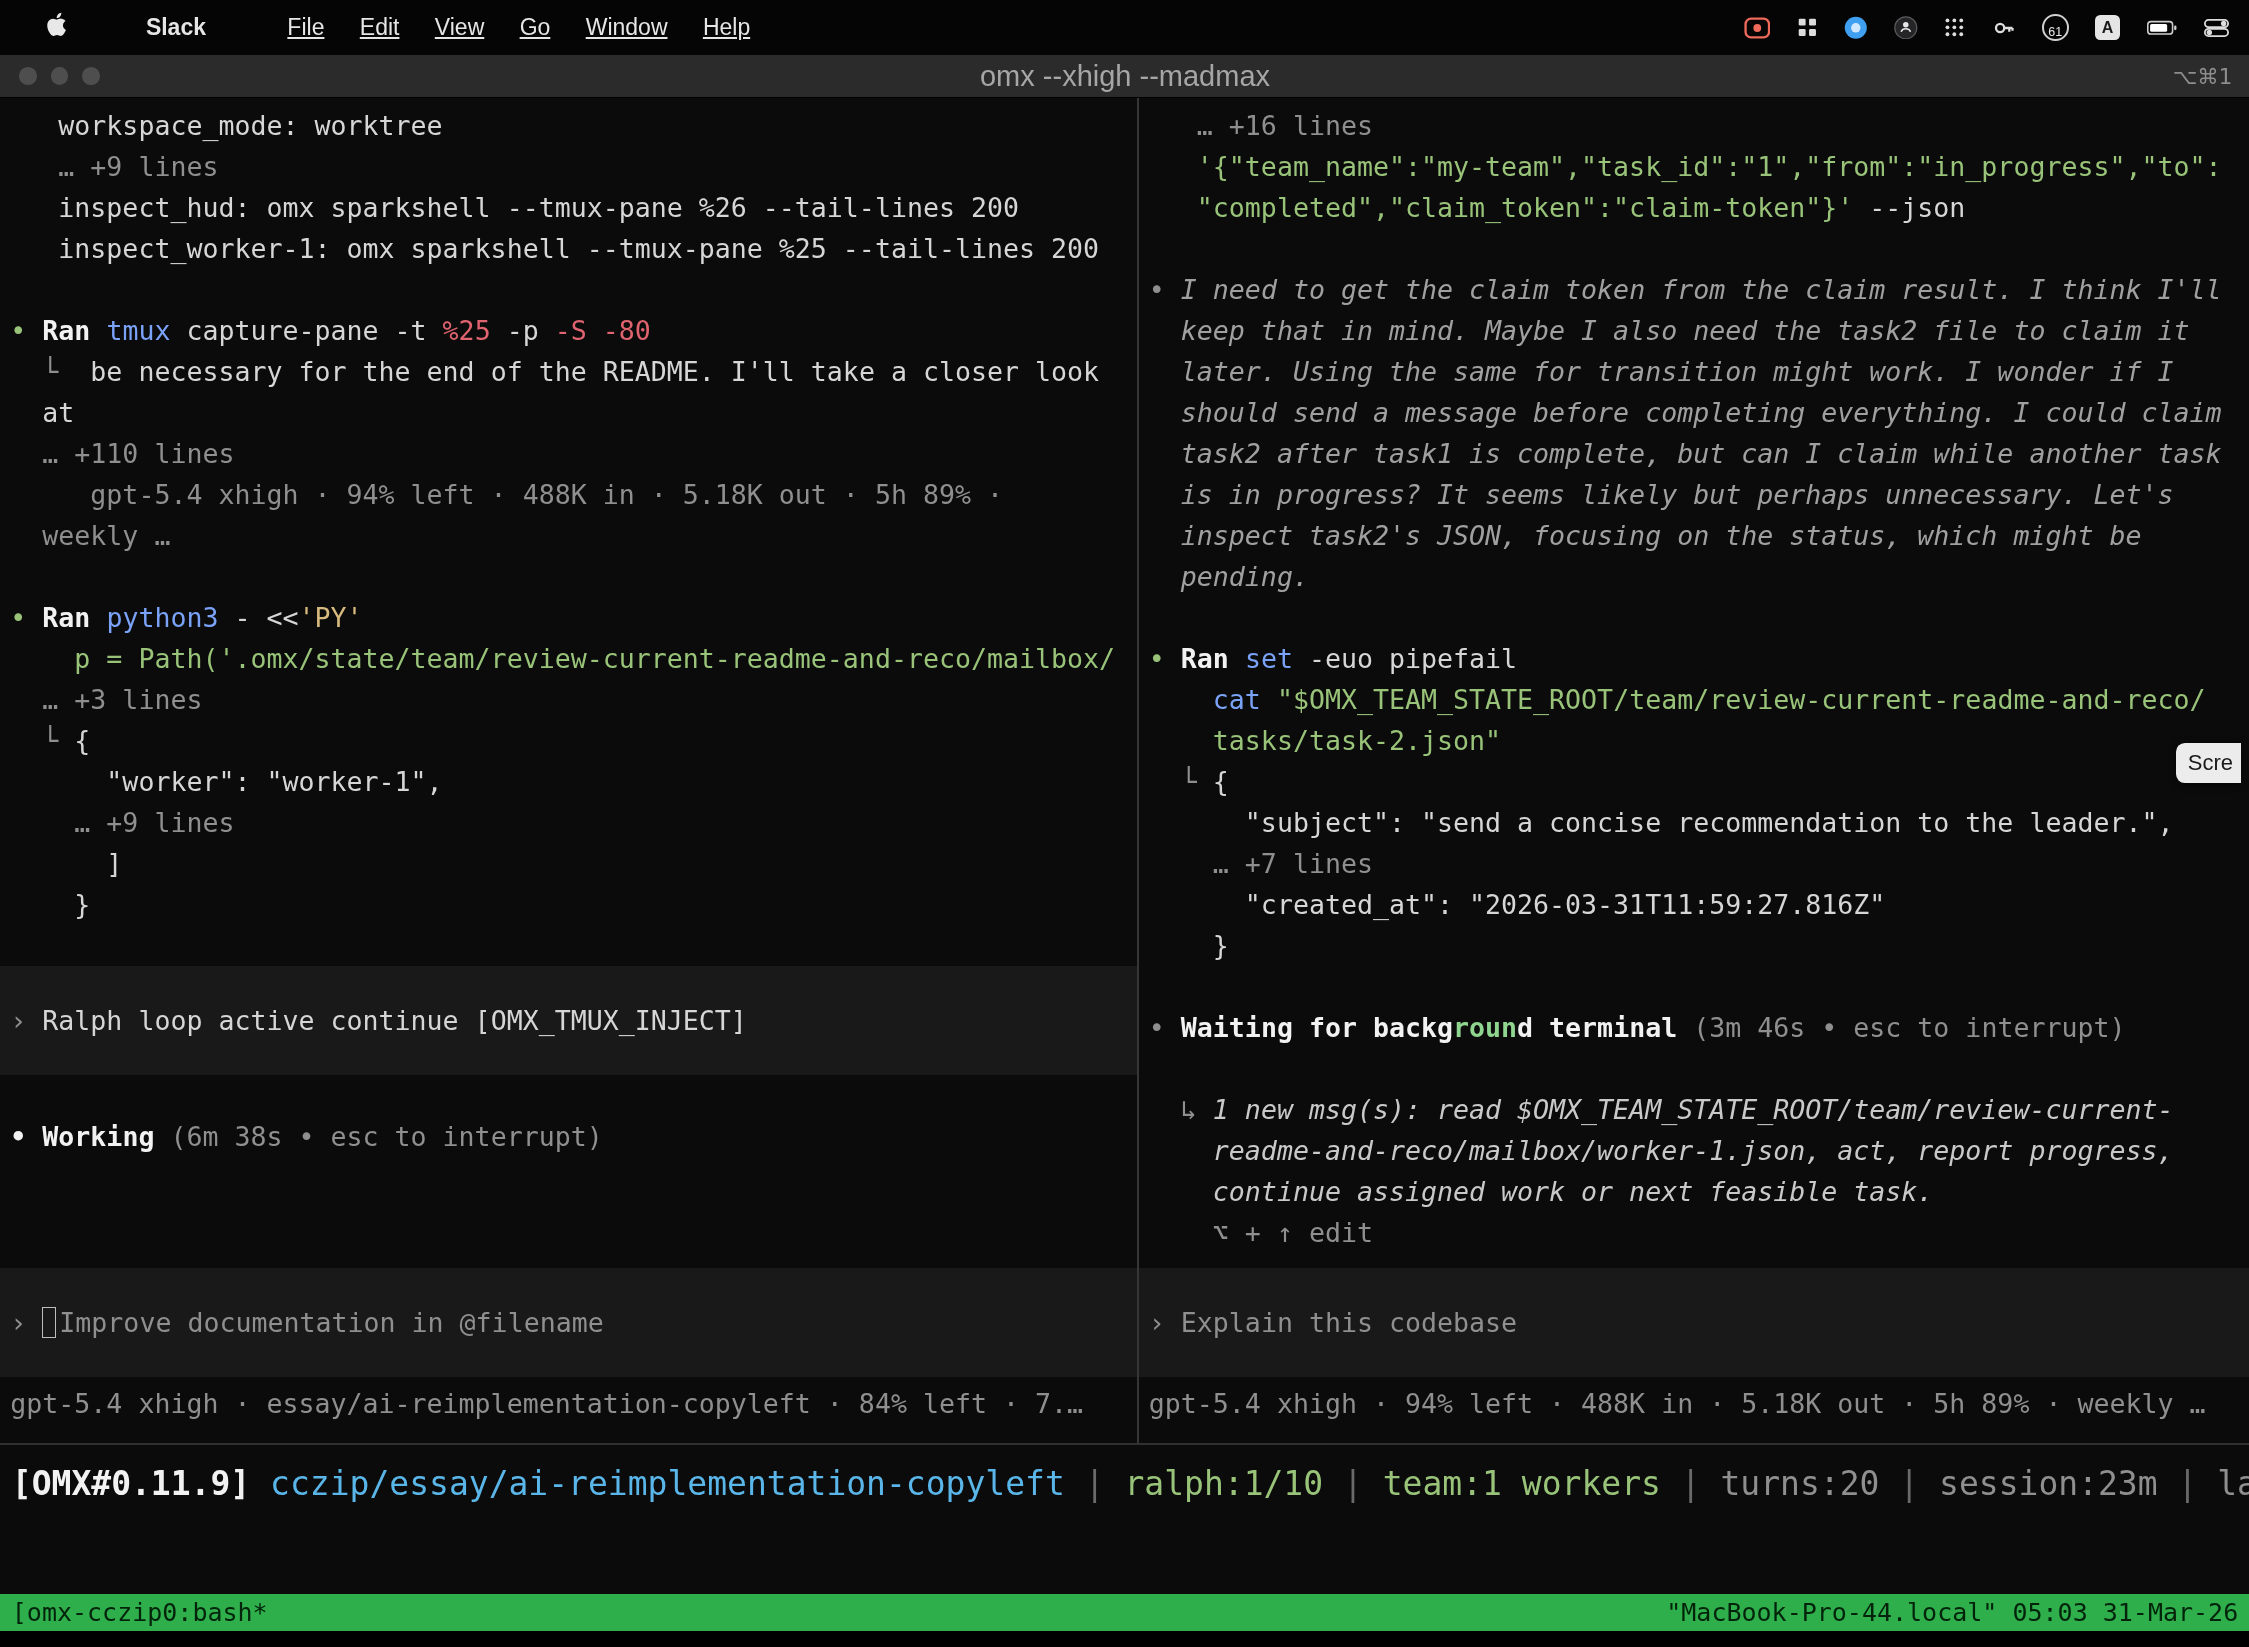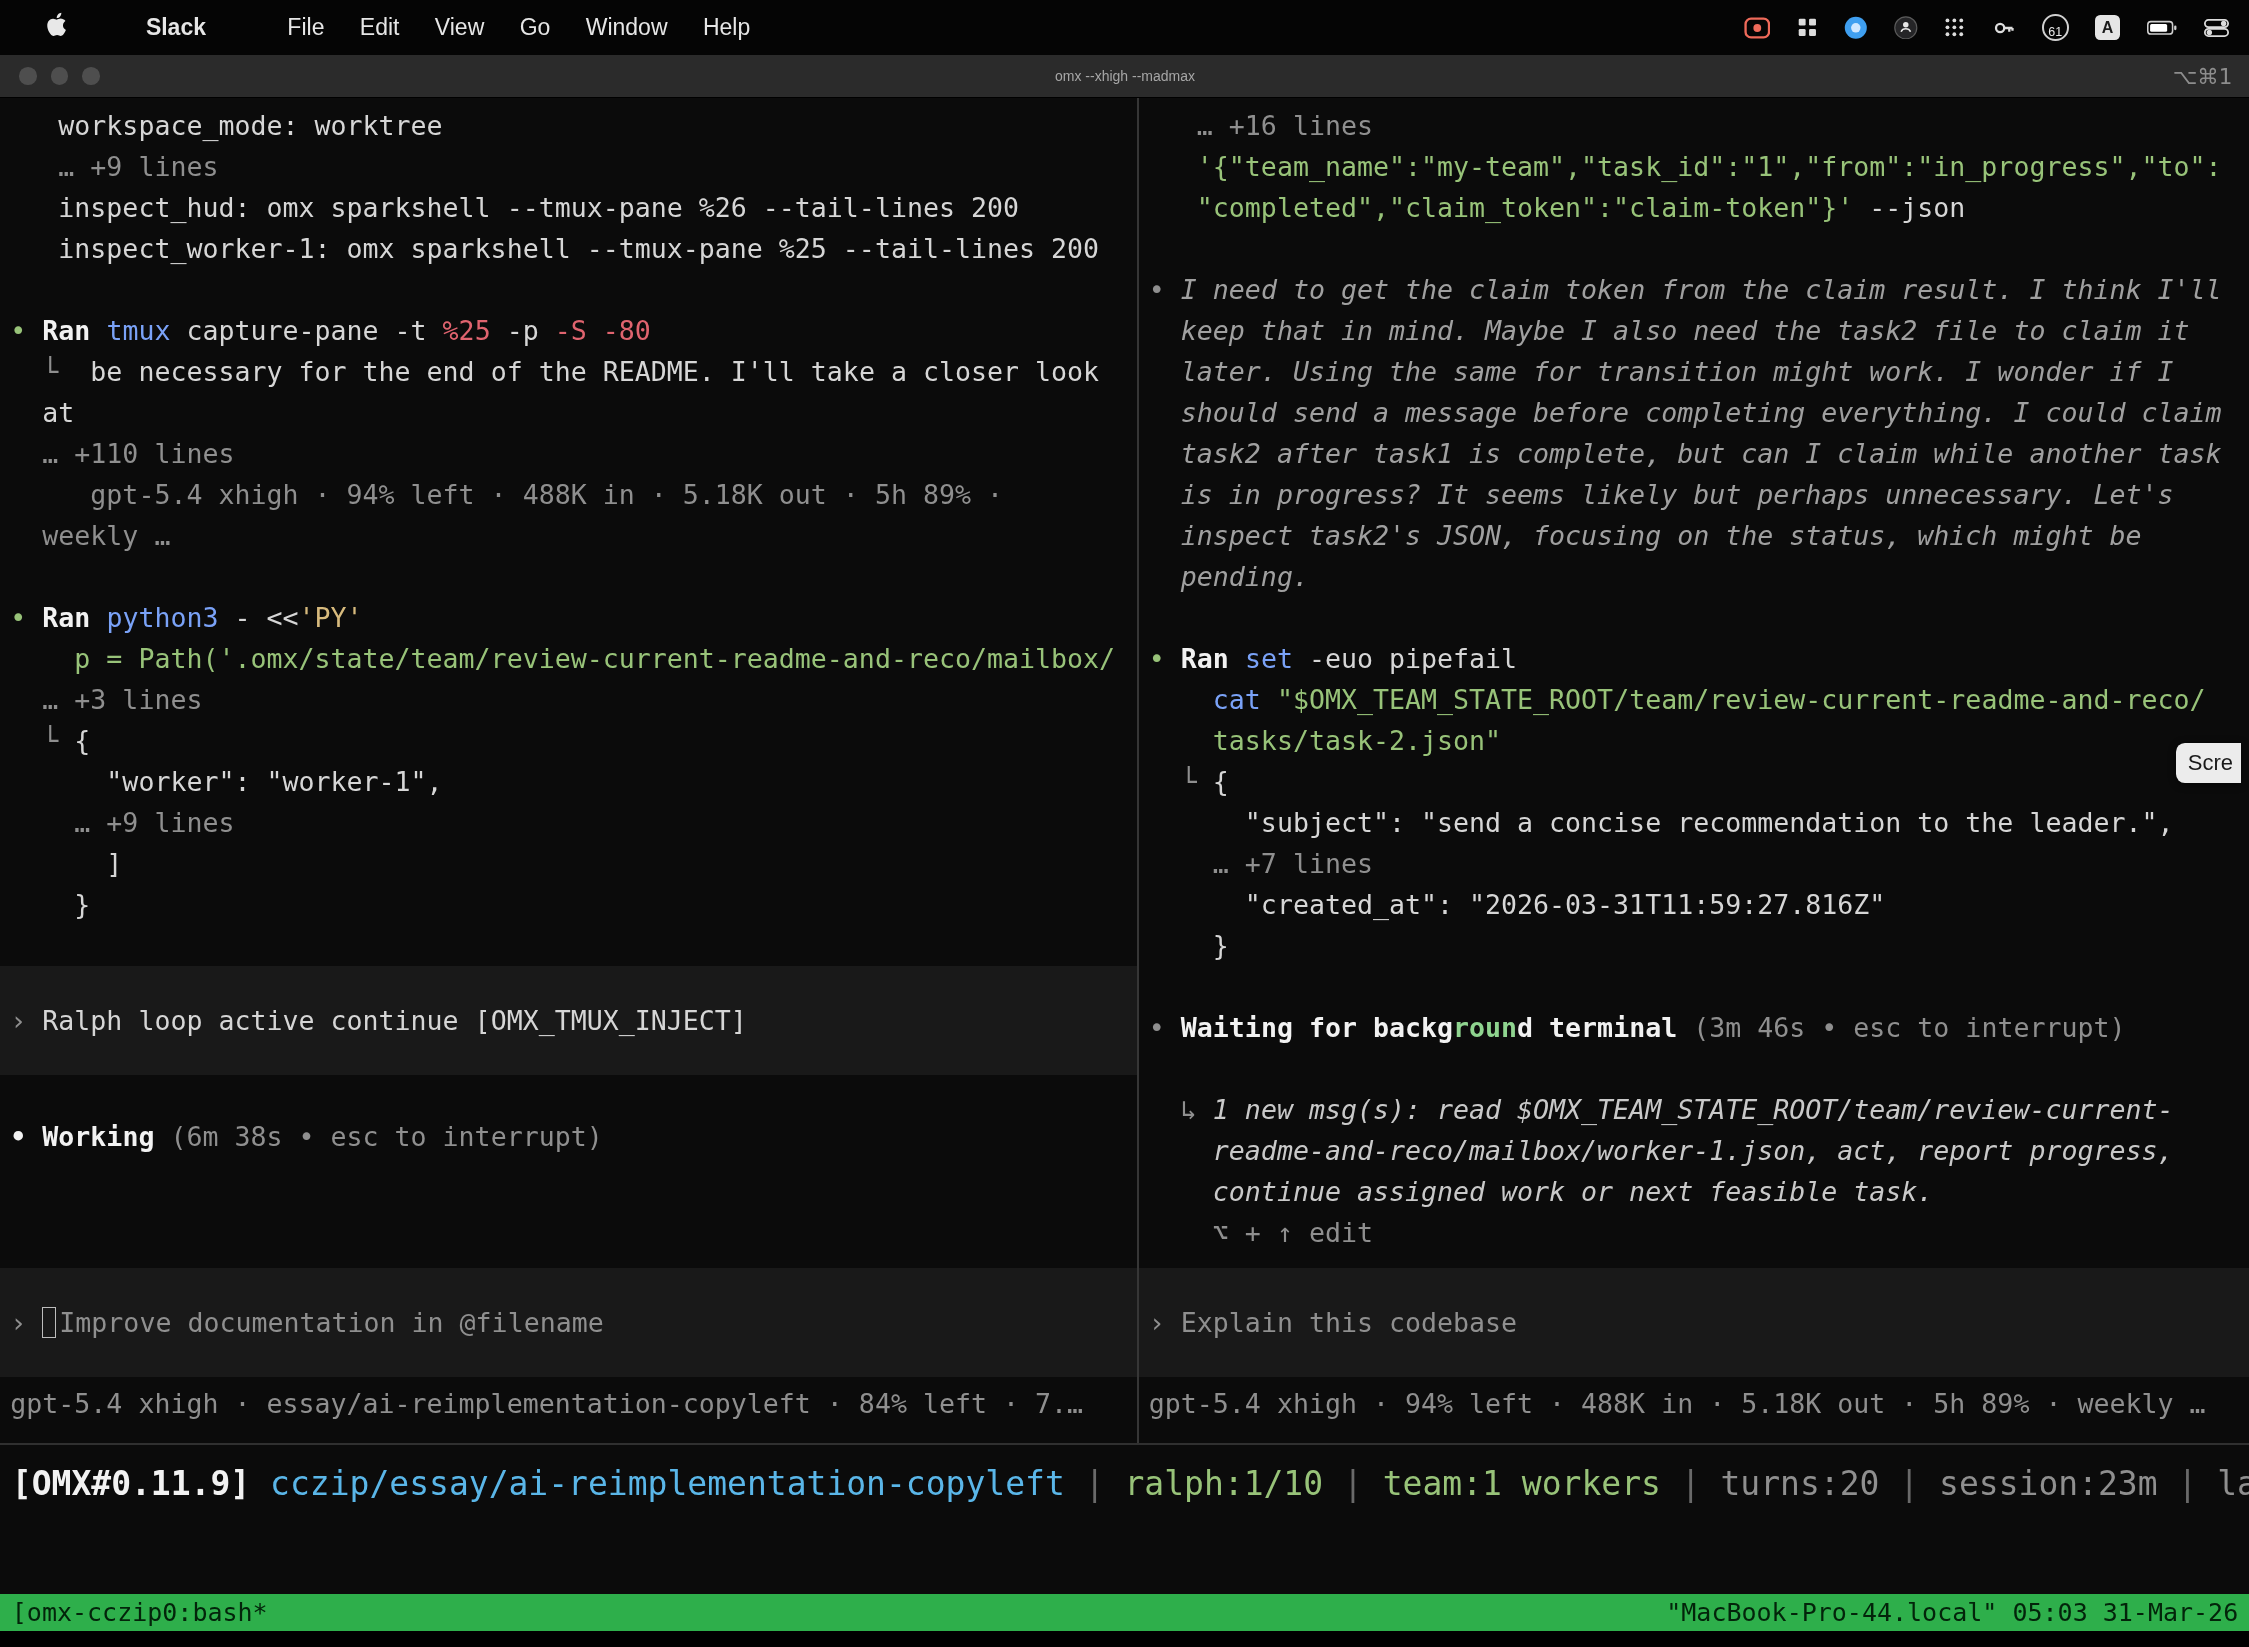--- a/index.html
+++ b/index.html
@@ -12,36 +12,36 @@
   html,body{width:2250px;height:1648px;overflow:hidden;background:#000;}
   body{font-family:"DejaVu Sans Mono",monospace;}
 
   
   .menu-bar{height:55px;background:var(--menubar);display:flex;align-items:center;
     color:#e6e6e6;font-family:"Liberation Sans",sans-serif;font-size:23px;
     padding:0 20.7px 0 29.5px;}
   .menu-left{display:flex;align-items:center;gap:46px;}
   .apple-wrap{padding:0 16px;display:flex;align-items:center;}
   .app-name{font-weight:bold;padding:0 17.7px;}
-  .menu-item{padding:0 17.7px;}
+  .menu-item{padding:0 17.7px;text-decoration:underline;}
   .menu-right{margin-left:auto;display:flex;align-items:center;gap:26.6px;}
   .mi{display:flex;align-items:center;justify-content:center;}
   .gauge{width:26.6px;height:26.6px;border:2.2px solid #d0d0d0;border-radius:50%;
     display:flex;align-items:flex-end;justify-content:center;font-size:12.5px;color:#e8e8e8;}
   .input-a{width:25px;height:25px;background:#e5e5e5;border-radius:5.2px;color:#1b1b1b;
     font-weight:bold;font-size:16px;display:flex;align-items:center;justify-content:center;}
 
   
   .window{position:relative;height:1593px;background:var(--term-bg);}
   .title-bar{height:43px;background:var(--titlebar);display:flex;align-items:center;
     position:relative;border-bottom:0.7px solid #000;}
   .traffic{display:flex;gap:14px;padding-left:19px;z-index:2;}
   .traffic span{width:17.7px;height:17.7px;border-radius:50%;background:#4e4e4e;display:block;}
   .win-title{position:absolute;left:0;right:0;text-align:center;color:#a6a6a6;
-    font-family:"Liberation Sans",sans-serif;font-size:14px;}
+    font-family:"Liberation Sans",sans-serif;font-size:29px;}
   .win-shortcut{margin-left:auto;padding-right:17.7px;color:#8d8d8d;font-size:21.4px;z-index:2;
     font-family:"DejaVu Sans",sans-serif;}
 
   
   .panes{display:flex;height:1345px;}
   .pane{display:flex;flex-direction:column;padding:7.4px 0 19px 0;overflow:hidden;}
   .pane-left{width:1137px;}
   .v-divider{width:1.5px;background:#363636;}
   .pane-right{flex:1;}
   .tline{height:41px;line-height:41px;font-size:26.6px;white-space:pre;padding-left:10.3px;

